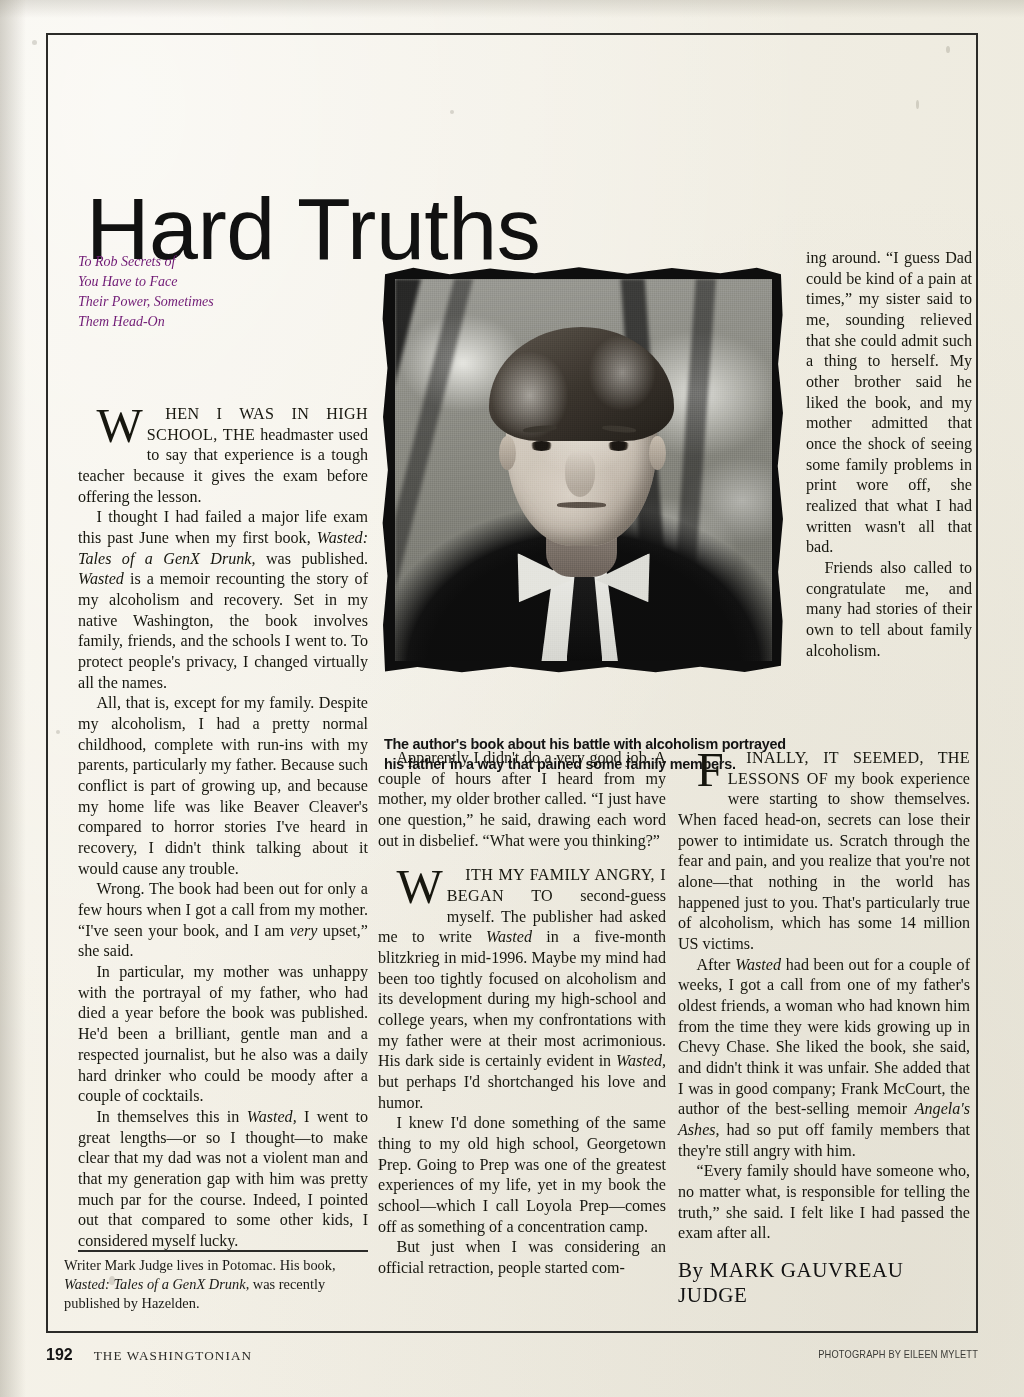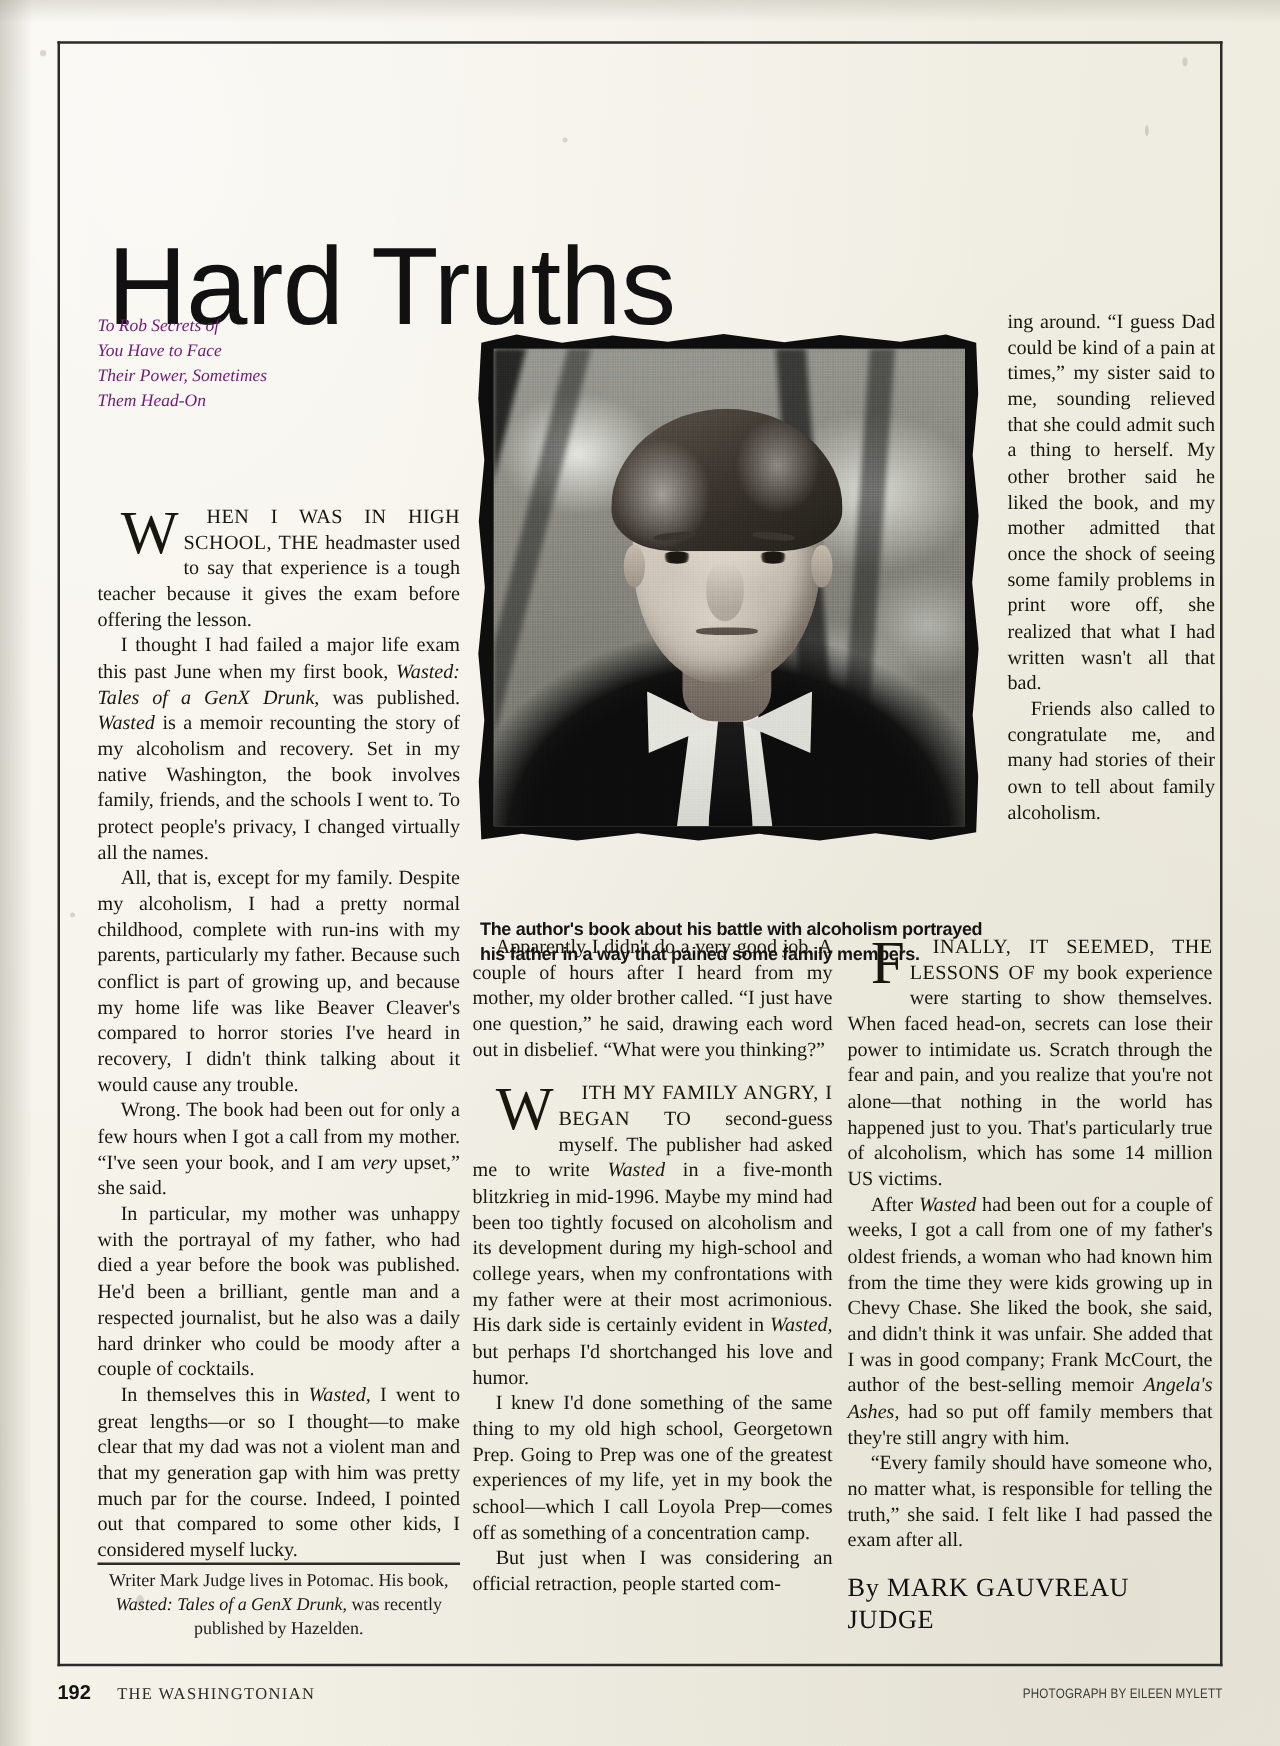--- a/index.html
+++ b/index.html
@@ -337,27 +337,26 @@
   .bio-rule {
     position: absolute;
     left: 78px;
     top: 1250px;
     width: 290px;
     height: 2px;
     background: #2b2b28;
   }
   .bio {
     position: absolute;
-    left: 78px;
+    left: 64px;
     top: 1256px;
     width: 290px;
     font-size: 14.4px;
     line-height: 1.32;
     color: #1a1a16;
-    text-align: center;
   }
 
   
   .byline {
     position: absolute;
     left: 678px;
     top: 1258px;
     width: 294px;
     font-size: 21px;
     letter-spacing: 0.6px;

